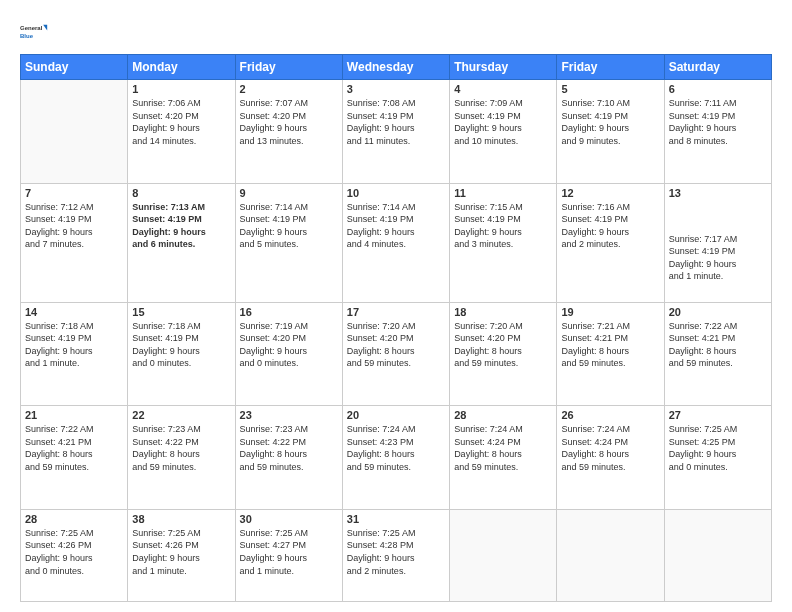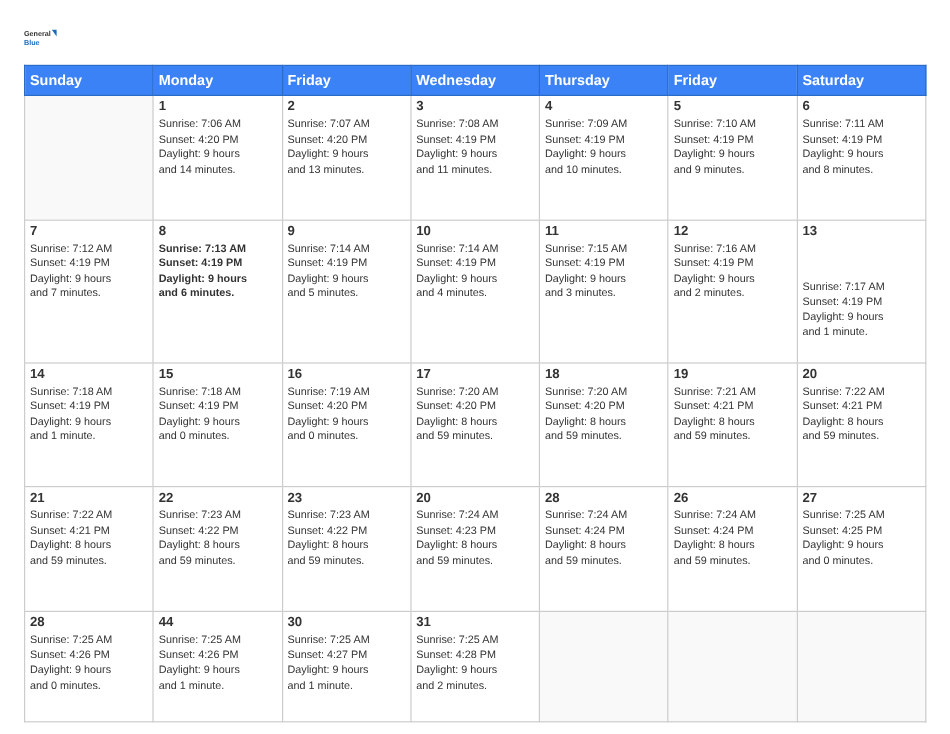--- a/index.html
+++ b/index.html
@@ -320,21 +320,21 @@
         </tr>
         <tr class="last-row">
           <td>
             <span class="day-num">28</span>
             <div class="day-info" style="white-space: pre-line;">Sunrise: 7:25 AM
 Sunset: 4:26 PM
 Daylight: 9 hours
 and 0 minutes.</div>
           </td>
           <td>
-            <span class="day-num">44</span>
+            <span class="day-num">38</span>
             <div class="day-info" style="white-space: pre-line;">Sunrise: 7:25 AM
 Sunset: 4:26 PM
 Daylight: 9 hours
 and 1 minute.</div>
           </td>
           <td>
             <span class="day-num">30</span>
             <div class="day-info" style="white-space: pre-line;">Sunrise: 7:25 AM
 Sunset: 4:27 PM
 Daylight: 9 hours

